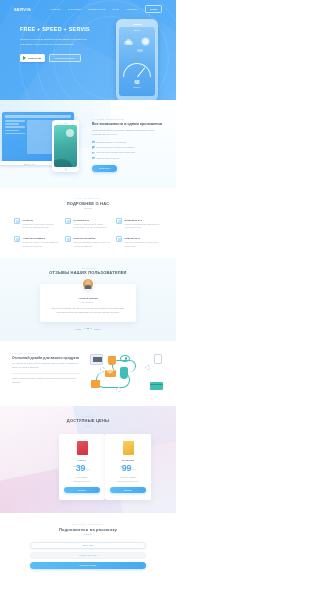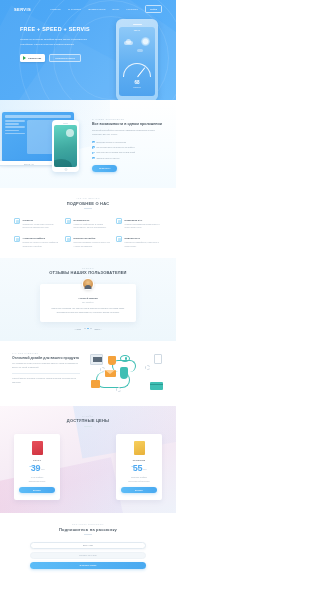--- a/index.html
+++ b/index.html
@@ -339,22 +339,22 @@
     background: linear-gradient(100deg,rgba(236,160,200,0.30),rgba(180,170,235,0.12));
     transform: rotate(-12deg);
   }
   .pr-streak2 {
     position: absolute; right: -50px; top: -20px; width: 150px; height: 60px;
     background: linear-gradient(100deg,rgba(190,220,250,0.35),rgba(240,200,225,0.10));
     transform: rotate(-10deg);
   }
   .price-row {
     position: relative; z-index: 3;
-    display: flex; align-items: flex-end; justify-content: space-between;
-    gap: 15px; margin-top: 8px; padding: 0 14px;
+    display: flex; align-items: flex-end; justify-content: flex-end;
+    gap: 0; margin-top: 8px; padding: 0 25px;
   }
   .price-card {
     width: 46px; background: #ffffff; border-radius: 2px;
     padding: 7px 5px 7px 5px; text-align: center;
     box-shadow: 0 2px 5px rgba(130,140,180,0.13);
   }
   .price-card.feat-card {
     padding: 10px 5px 9px 5px;
     box-shadow: 0 3px 9px rgba(110,130,180,0.20);
   }
@@ -630,21 +630,21 @@
         </div>
         <div class="pc-btn">Выбрать</div>
       </div>
 
 
       <div class="price-card">
         <div class="pc-icon yellow"></div>
         <div class="pc-name">ПРЕМИУМ</div>
         <div class="pc-price">
           <span class="pc-cur">$</span>
-          <span class="pc-amt">55</span>
+          <span class="pc-amt">99</span>
           <span class="pc-per">/мес</span>
         </div>
         <div class="pc-feats">
           <div class="pc-feat">Безлимит трафика</div>
           <div class="pc-feat">Персональный менеджер</div>
         </div>
         <div class="pc-btn">Выбрать</div>
       </div>
     </div>
   </section>

